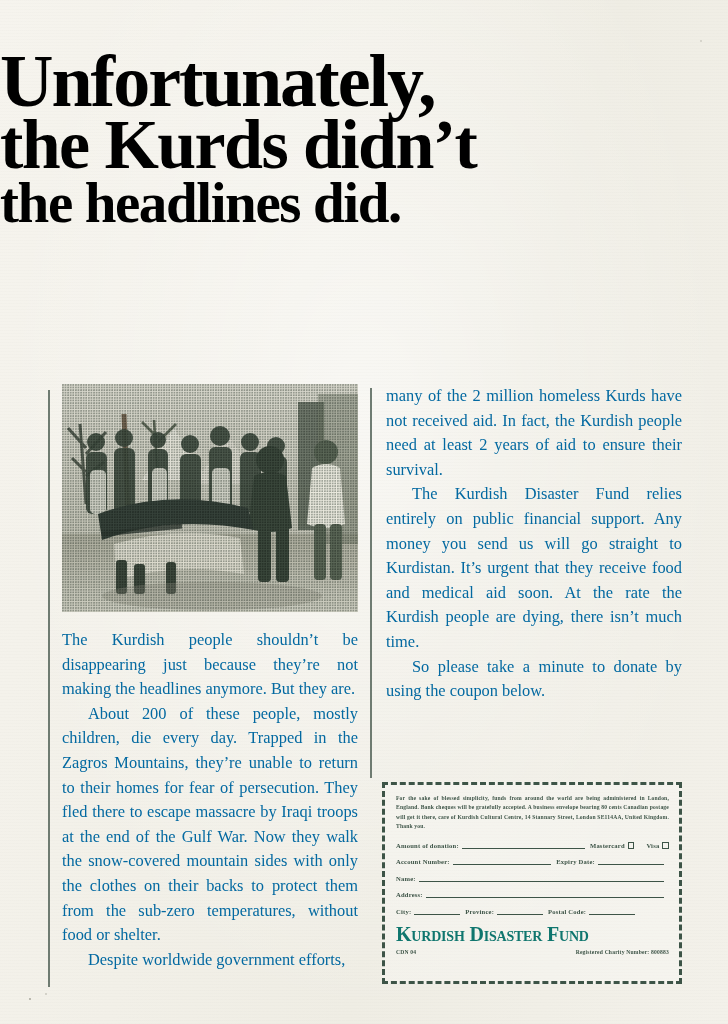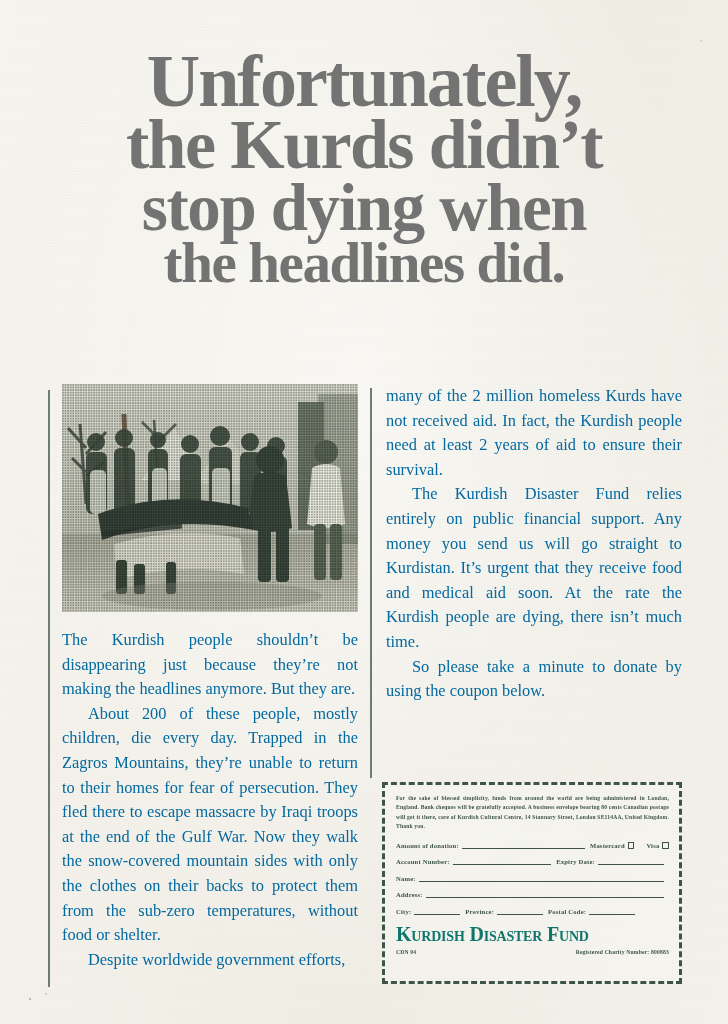--- a/index.html
+++ b/index.html
@@ -37,22 +37,21 @@
     position: absolute;
     inset: 0;
   }
 
   
   .headline {
     position: absolute;
     left: 0;
     right: 0;
     top: 46px;
-    text-align: center;
-    color: #737373;
+    color: #000000;
     font-family: "Liberation Serif", "DejaVu Serif", serif;
     font-weight: bold;
     letter-spacing: -1.2px;
   }
   .hl-line {
     display: block;
     white-space: nowrap;
     line-height: 0.95;
   }
   .hl1 { font-size: 74px; letter-spacing: -2px; }
@@ -214,21 +213,20 @@
 </head>
 <body>
 
 <div class="paper"></div>
 
 <div class="page">
 
   <div class="headline">
     <span class="hl-line hl1">Unfortunately,</span>
     <span class="hl-line hl2">the Kurds didn’t</span>
-    <span class="hl-line hl3">stop dying when</span>
     <span class="hl-line hl4">the headlines did.</span>
   </div>
 
   <div class="rule-left"></div>
   <div class="rule-mid"></div>
 
   <div class="col-left">
 
     <div class="photo-wrap">
       <svg viewBox="0 0 296 228" preserveAspectRatio="none">

